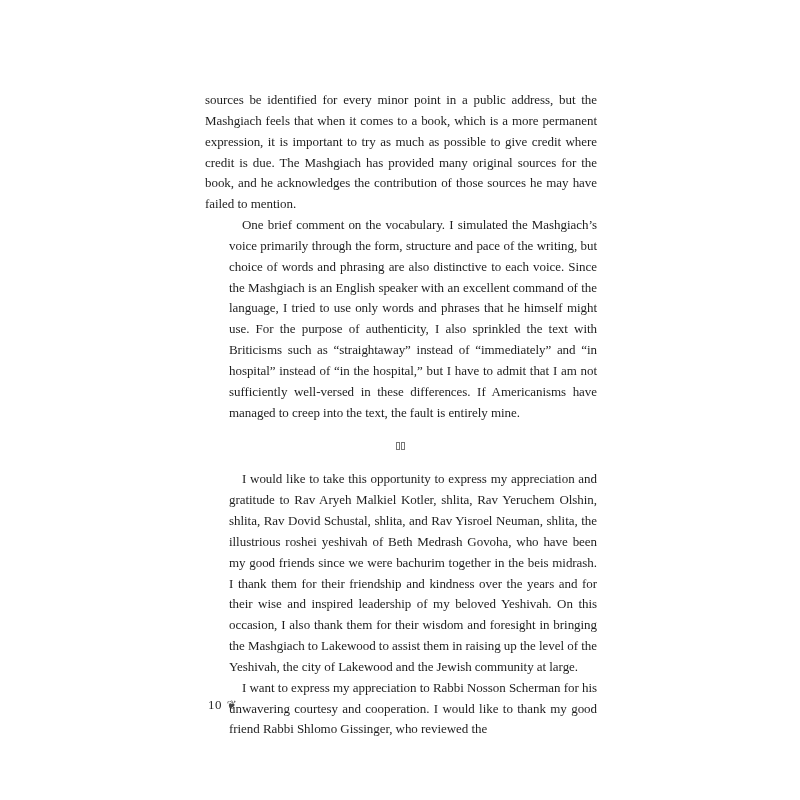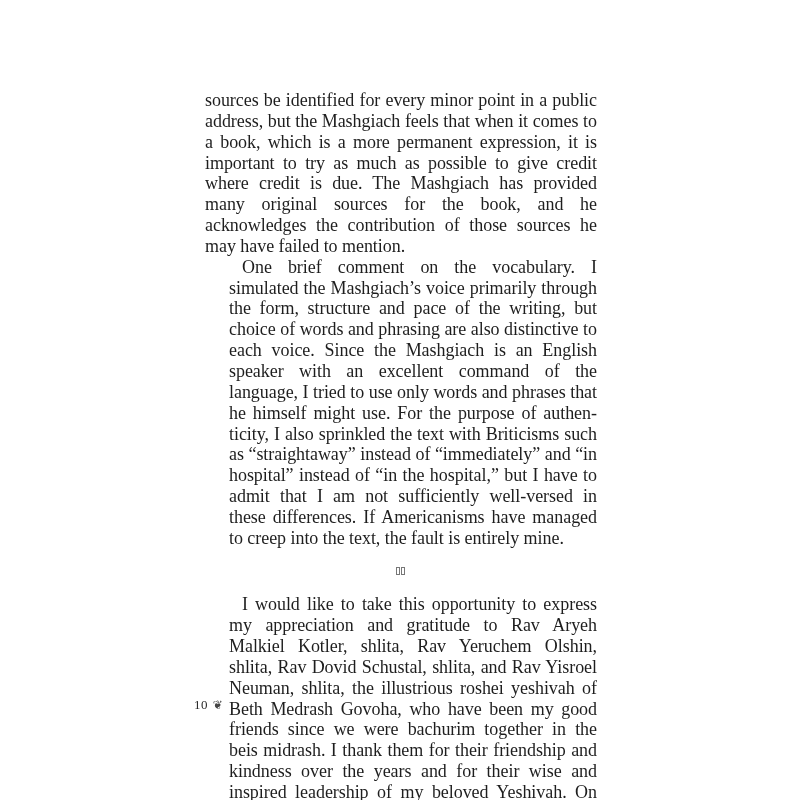--- a/index.html
+++ b/index.html
@@ -16,21 +16,21 @@
       color: #1e1e1e;
     }
     .page {
       position: absolute;
       left: 205px;
       top: 90px;
       width: 392px;
     }
     .para {
       margin: 0;
-      font-size: 18px;
+      font-size: 13px;
       line-height: 20.85px;
       text-align: justify;
       text-align-last: left;
       hyphens: manual;
       letter-spacing: -0.05px;
       word-spacing: 0px;
     }
     .para.indent { text-indent: 13px; margin-left: 24px; }
     .para .it { }
     .ornament {
@@ -48,21 +48,21 @@
     }
     .ornament-glyph span {
       display: block;
       width: 4px;
       height: 8px;
       border: 1px solid #777;
       box-sizing: border-box;
     }
     .footer {
       position: absolute;
-      left: 194px;
+      left: 208px;
       top: 697px;
       font-size: 13px;
       letter-spacing: 0.4px;
       color: #2a2a2a;
       display: flex;
       align-items: center;
     }
     .footer .page-num { margin-right: 5px; }
     .footer .fleuron {
       margin-right: 16px;

